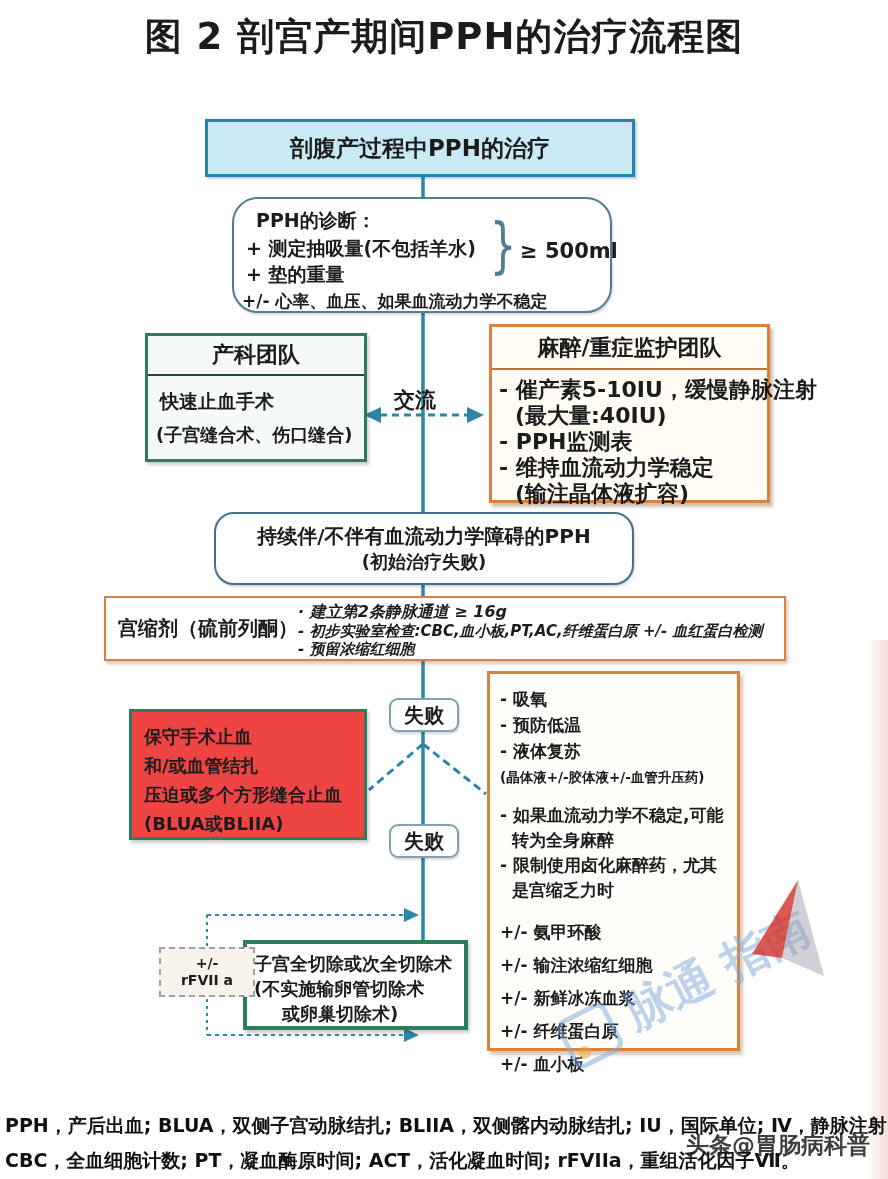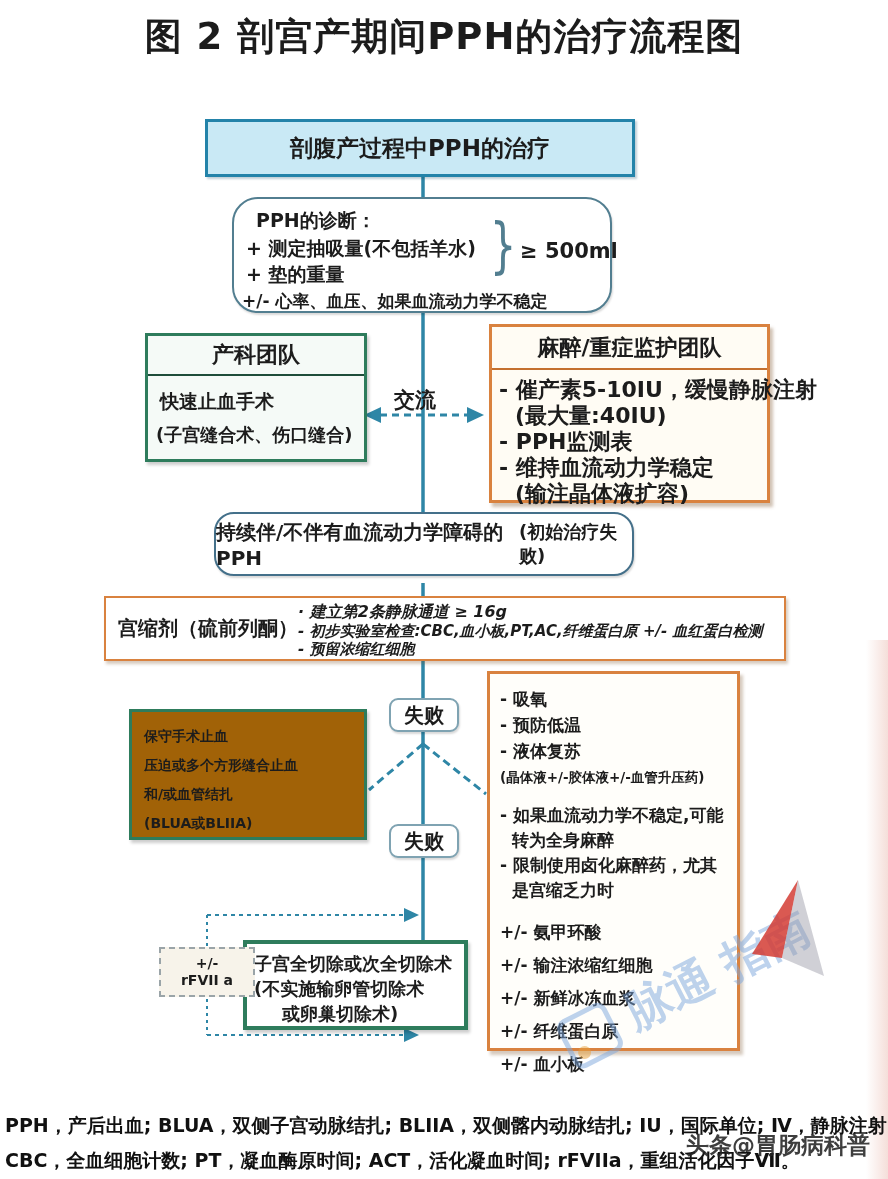--- a/index.html
+++ b/index.html
@@ -32,38 +32,38 @@
 
   .comm{left:394px;top:386px;font-size:21px;font-weight:700;}
 
   .team-orange{left:489px;top:324px;width:281px;height:179px;background:#fffcf4;border:3px solid #d9823f;
                box-shadow:3px 4px 3px rgba(120,80,40,.35);}
   .to-hdr{height:41px;display:flex;align-items:center;justify-content:center;font-size:22px;font-weight:700;
           border-bottom:2.5px solid #c4702f;}
   .to-bd{padding:7px 2px 0 7px;font-size:22px;font-weight:700;line-height:26px;white-space:nowrap;}
   .ind{padding-left:16px;}
 
-  .persist-box{left:214px;top:512px;width:420px;height:64px;background:#fff;border:2.5px solid #44708a;
-               border-radius:20px;display:flex;align-items:center;justify-content:center;
+  .persist-box{left:214px;top:512px;width:420px;height:73px;background:#fff;border:2.5px solid #44708a;
+               border-radius:20px;display:flex;flex-direction:column;align-items:center;justify-content:center;
                font-weight:700;box-shadow:1px 2px 2px rgba(0,0,0,.15);}
   .ps-1{font-size:20px;} .ps-2{font-size:18px;}
 
   .utero-box{left:104px;top:596px;width:682px;height:65px;background:#fff;border:2.5px solid #d9823f;
              box-shadow:2px 3px 3px rgba(120,80,40,.3);}
   .ut-label{position:absolute;left:12px;top:0;height:100%;display:flex;align-items:center;font-size:20px;font-weight:700;white-space:nowrap;}
   .ut-bd{position:absolute;left:192px;top:5px;font-size:15px;font-weight:700;line-height:18.5px;white-space:nowrap;font-style:italic;}
   .ut-1{font-size:16px;}
 
   .fail-box{width:70px;height:34px;background:#fff;border:2px solid #7fa3b2;border-radius:9px;
             display:flex;align-items:center;justify-content:center;font-size:20px;font-weight:700;
             box-shadow:1px 2px 2px rgba(0,0,0,.15);}
   .fail1{left:389px;top:698px;} .fail2{left:389px;top:824px;}
 
-  .conserv-box{left:129px;top:709px;width:238px;height:131px;background:#a16207;border:3px solid #2e7c5c;
-               padding:10px 0 0 12px;font-size:14px;font-weight:700;line-height:29px;
+  .conserv-box{left:129px;top:709px;width:238px;height:131px;background:#ef4444;border:3px solid #2e7c5c;
+               padding:10px 0 0 12px;font-size:18px;font-weight:700;line-height:29px;
                box-shadow:2px 3px 3px rgba(0,0,0,.2);white-space:nowrap;}
 
   .support-box{left:487px;top:671px;width:253px;height:380px;background:#fffefa;border:3px solid #d9823f;
                padding:12px 6px 0 10px;font-size:17px;font-weight:700;line-height:26px;
                box-shadow:3px 4px 3px rgba(120,80,40,.3);}
   .sup-note{font-size:13.5px;}
   .sup-gap{margin-top:13px;}
   .sup-hang{padding-left:12px;text-indent:-12px;line-height:25px;}
   .sup-loose{line-height:33px;}
 
@@ -173,22 +173,22 @@
 
   <div class="abs fail-box fail1">
     <span>失败</span>
   </div>
   <div class="abs fail-box fail2">
     <span>失败</span>
   </div>
 
   <div class="abs conserv-box">
     <div>保守手术止血</div>
+    <div>和/或血管结扎</div>
     <div>压迫或多个方形缝合止血</div>
-    <div>和/或血管结扎</div>
     <div>(BLUA或BLIIA)</div>
   </div>
 
   <div class="abs support-box">
     <div>- 吸氧</div>
     <div>- 预防低温</div>
     <div>- 液体复苏</div>
     <div class="sup-note">(晶体液+/-胶体液+/-血管升压药)</div>
     <div class="sup-gap sup-hang">- 如果血流动力学不稳定,可能转为全身麻醉</div>
     <div class="sup-hang">- 限制使用卤化麻醉药，尤其是宫缩乏力时</div>

